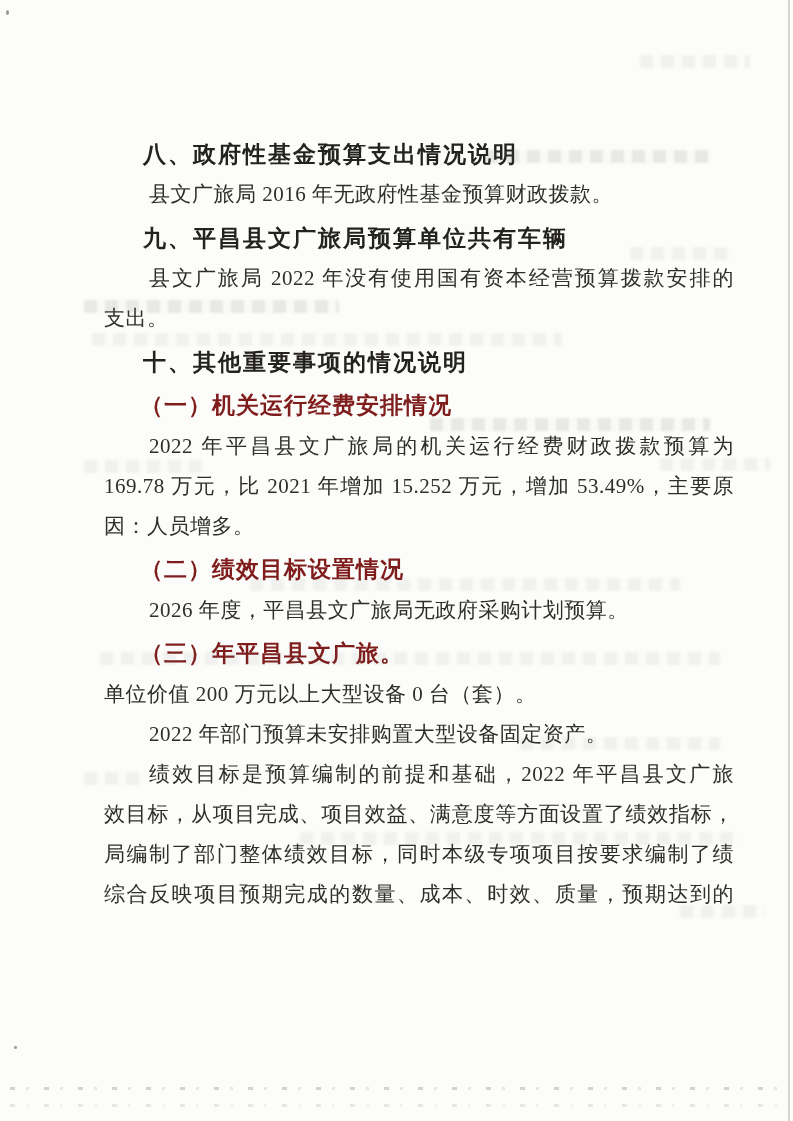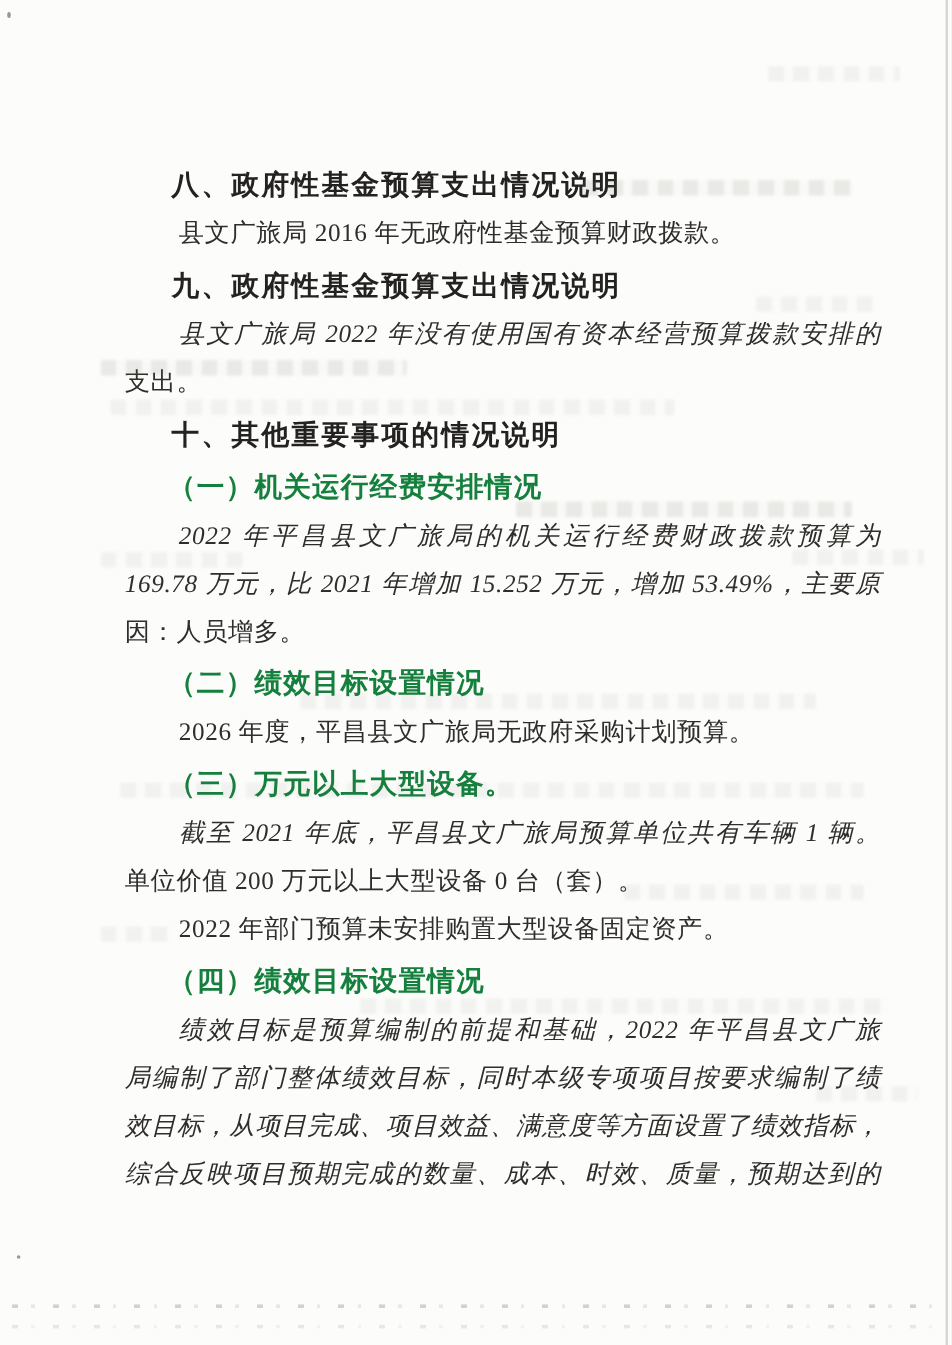--- a/index.html
+++ b/index.html
@@ -29,36 +29,35 @@
     font-size: 21px;
     letter-spacing: 0.5px;
     white-space: nowrap;
     text-rendering: optimizeLegibility;
   }
   .line.indent { text-indent: 45px; }
   .line.justify {
     white-space: normal;
     text-align: justify;
     text-align-last: justify;
-    font-style: italic;
   }
   .line.h1 {
     font-family: "Liberation Sans", "DejaVu Sans", sans-serif;
     font-weight: bold;
     font-size: 23px;
     letter-spacing: 2px;
     color: #232220;
     text-indent: 39px;
     margin-top: 4px;
   }
   .line.h2 {
     font-weight: bold;
     font-size: 23px;
     letter-spacing: 1px;
-    color: #15803d;
+    color: #7f1d1d;
     text-indent: 36px;
     margin-top: 4px;
   }
   
   .ghost {
     position: absolute;
     height: 13px;
     background: repeating-linear-gradient(90deg,
       rgba(105,105,98,0.13) 0px 13px,
       rgba(105,105,98,0.02) 13px 21px);
@@ -97,38 +96,36 @@
   }
 </style>
 </head>
 <body>
 
 <div class="page">
 
   <div class="textcol" id="lines">
       <div class="line h1">八、政府性基金预算支出情况说明</div>
       <div class="line body indent">县文广旅局 2016 年无政府性基金预算财政拨款。</div>
-      <div class="line h1">九、政府性基金预算支出情况说明</div>
+      <div class="line h1">九、平昌县文广旅局预算单位共有车辆</div>
       <div class="line body indent justify">县文广旅局 2022 年没有使用国有资本经营预算拨款安排的</div>
       <div class="line body">支出。</div>
       <div class="line h1">十、其他重要事项的情况说明</div>
       <div class="line h2">（一）机关运行经费安排情况</div>
       <div class="line body indent justify">2022 年平昌县文广旅局的机关运行经费财政拨款预算为</div>
       <div class="line body justify">169.78 万元，比 2021 年增加 15.252 万元，增加 53.49%，主要原</div>
       <div class="line body">因：人员增多。</div>
       <div class="line h2">（二）绩效目标设置情况</div>
       <div class="line body indent">2026 年度，平昌县文广旅局无政府采购计划预算。</div>
-      <div class="line h2">（三）万元以上大型设备。</div>
-      <div class="line body indent justify">截至 2021 年底，平昌县文广旅局预算单位共有车辆 1 辆。</div>
+      <div class="line h2">（三）年平昌县文广旅。</div>
       <div class="line body">单位价值 200 万元以上大型设备 0 台（套）。</div>
       <div class="line body indent">2022 年部门预算未安排购置大型设备固定资产。</div>
-      <div class="line h2">（四）绩效目标设置情况</div>
       <div class="line body indent justify">绩效目标是预算编制的前提和基础，2022 年平昌县文广旅</div>
+      <div class="line body justify">效目标，从项目完成、项目效益、满意度等方面设置了绩效指标，</div>
       <div class="line body justify">局编制了部门整体绩效目标，同时本级专项项目按要求编制了绩</div>
-      <div class="line body justify">效目标，从项目完成、项目效益、满意度等方面设置了绩效指标，</div>
       <div class="line body justify">综合反映项目预期完成的数量、成本、时效、质量，预期达到的</div>
     </div>
 
   <div class="ghost faint" style="left:640px; top:55px;  width:110px;"></div>
   <div class="ghost" style="left:485px; top:150px; width:225px;"></div>
   <div class="ghost faint" style="left:630px; top:247px; width:100px;"></div>
   <div class="ghost" style="left:84px;  top:300px; width:255px;"></div>
   <div class="ghost faint" style="left:92px;  top:333px; width:470px;"></div>
   <div class="ghost" style="left:430px; top:418px; width:280px;"></div>
   <div class="ghost faint" style="left:84px;  top:460px; width:120px;"></div>

